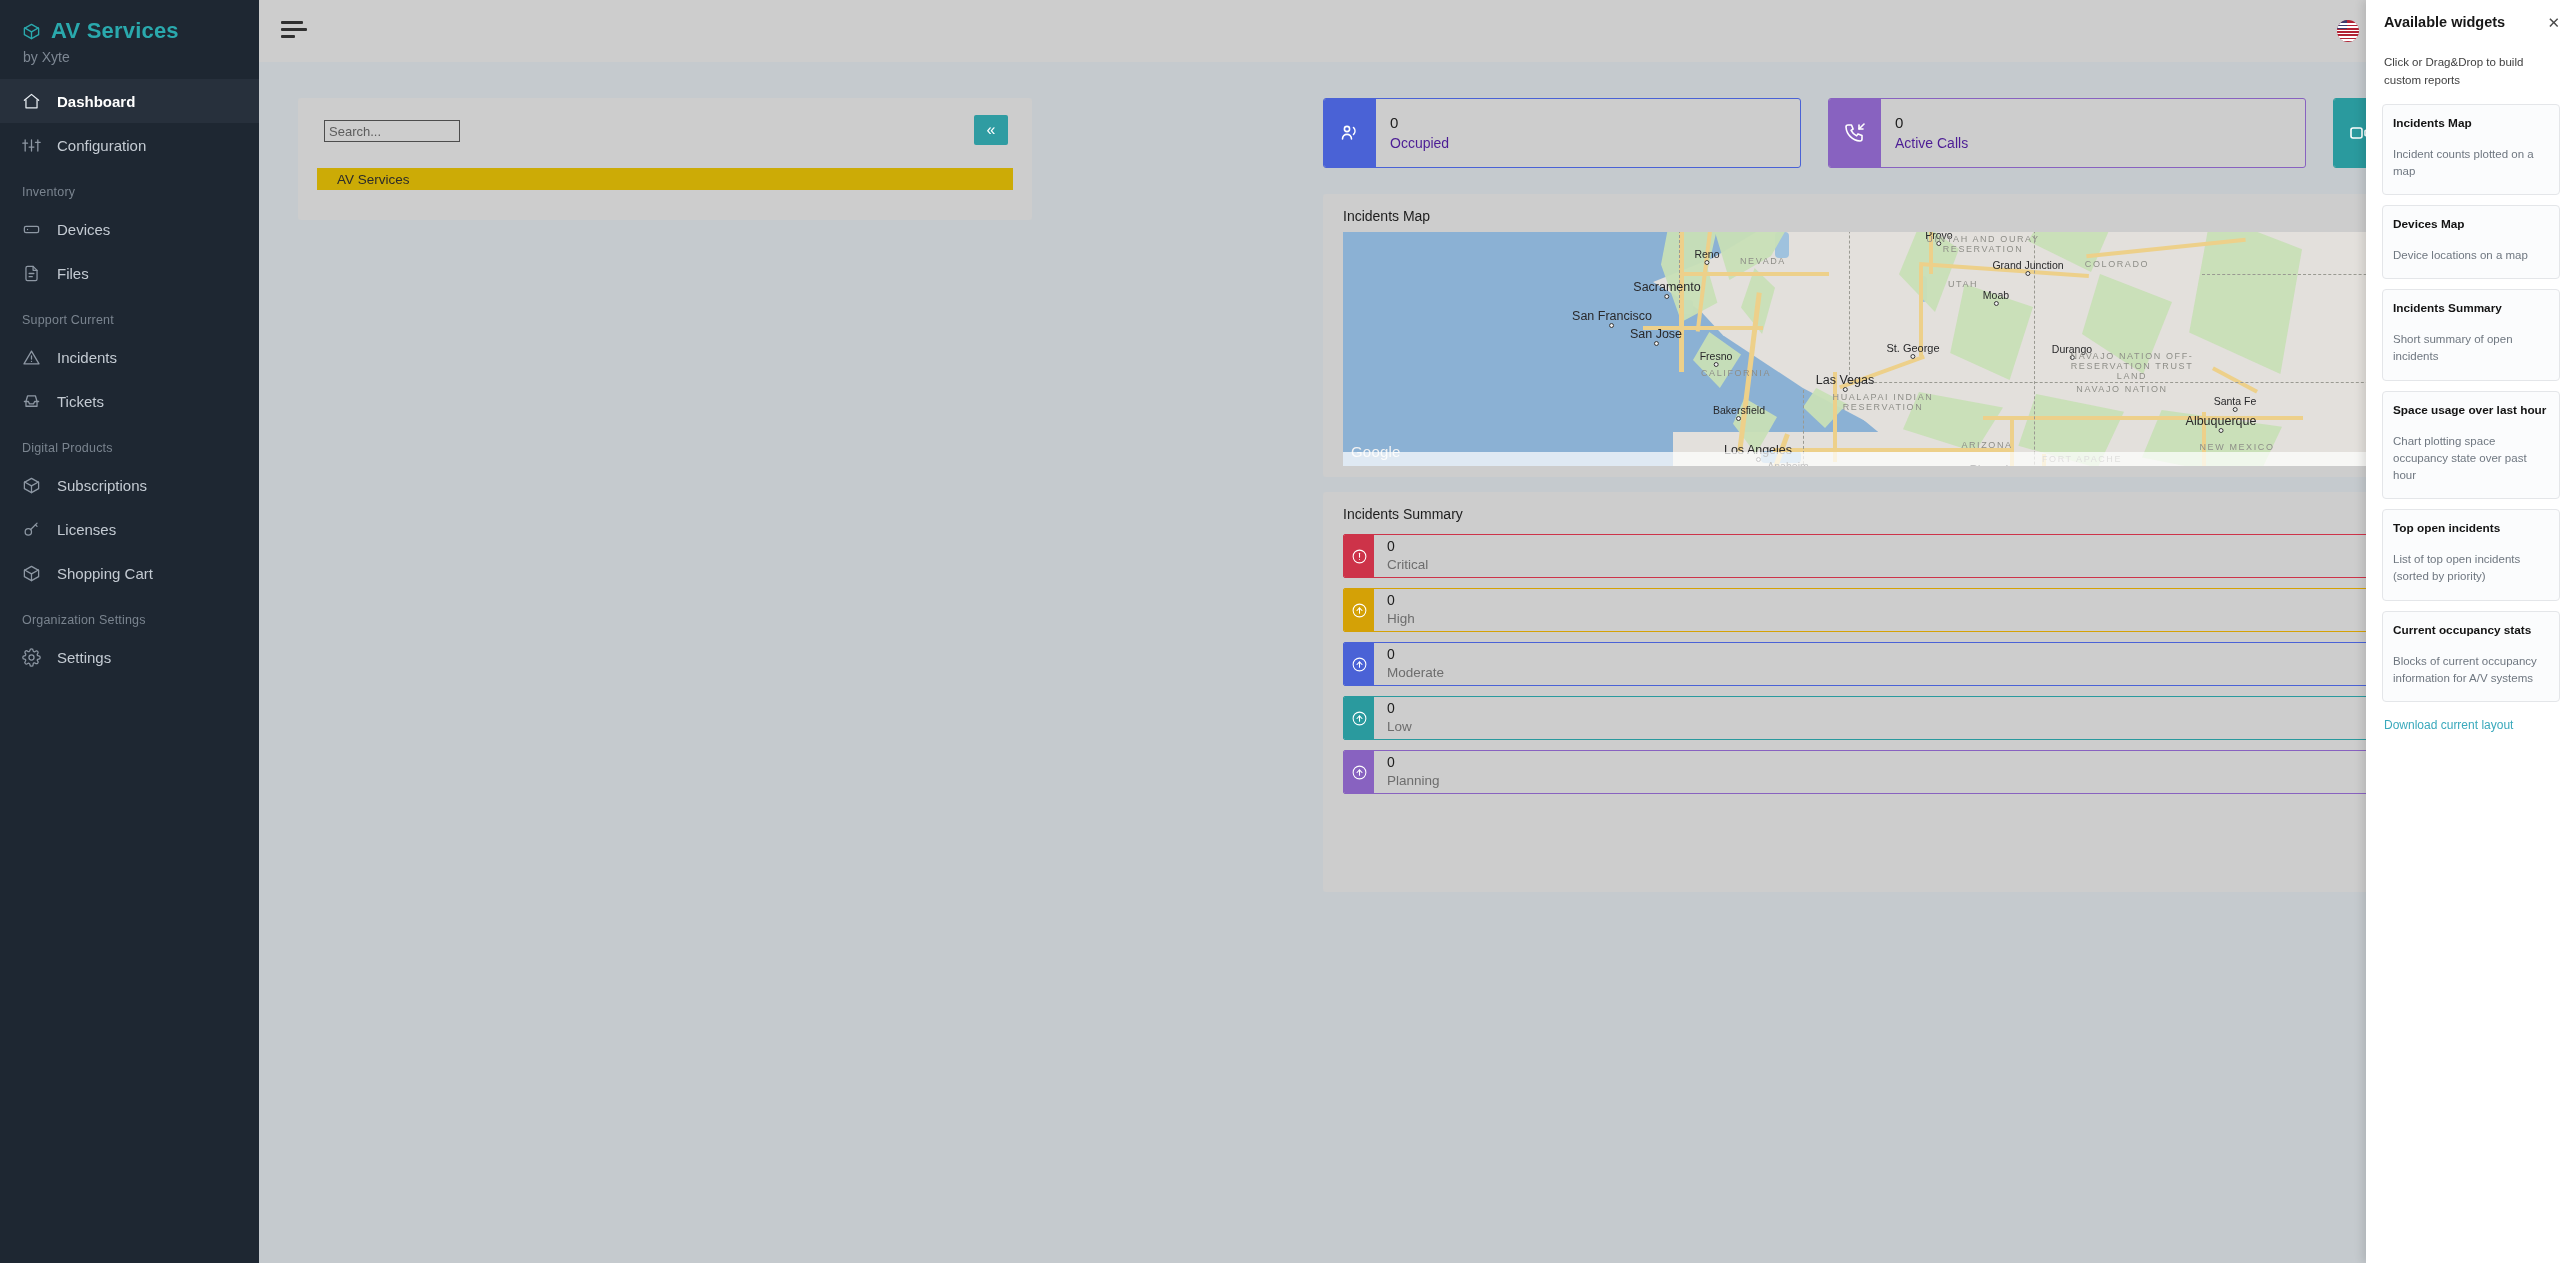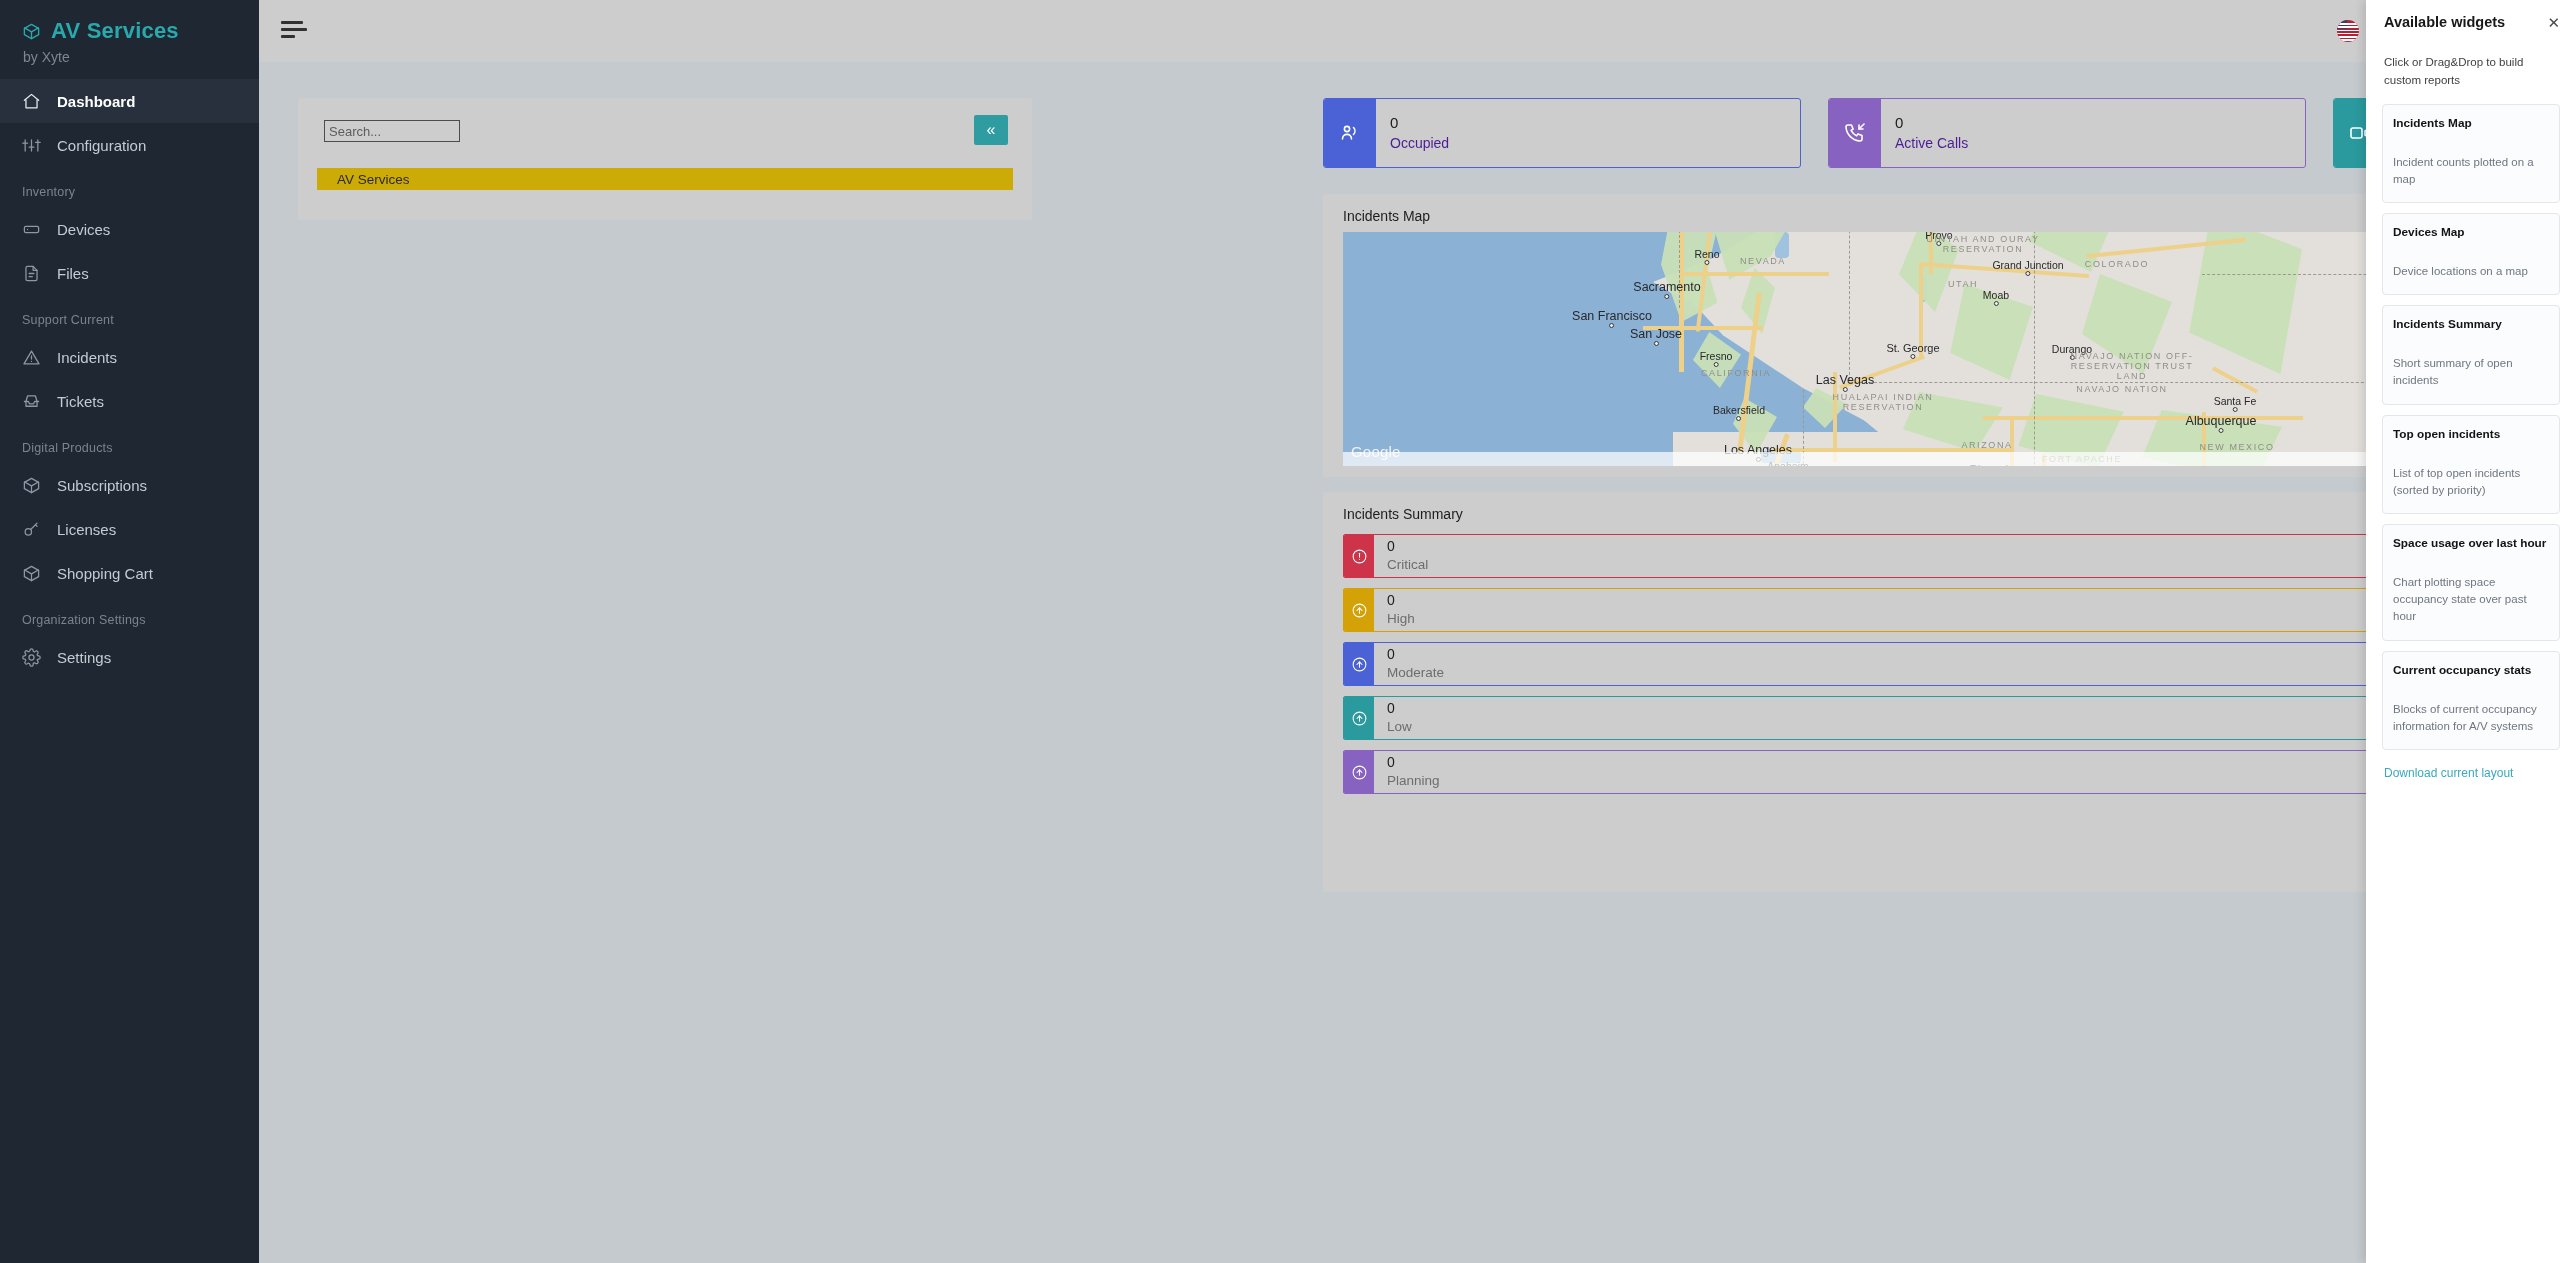--- a/index.html
+++ b/index.html
@@ -197,21 +197,21 @@
   .drawer-hint {
     padding: 24px 20px 0 18px; font-size: 11.5px; color: #3f3f3f; line-height: 1.55;
   }
   .widget-list { padding: 14px 16px 0 16px; }
   .widget-card {
     border: 1px solid #e4e6e9; border-radius: 4px;
     background: #fbfcfd; padding: 11px 10px 14px 10px; margin-bottom: 10px;
     cursor: pointer;
   }
   .widget-card-title { font-size: 11.8px; font-weight: 700; color: #131313; line-height: 1.35; }
-  .widget-card-desc { font-size: 11.5px; color: #6f7780; line-height: 1.5; margin-top: 22px; }
+  .widget-card-desc { font-size: 11.5px; color: #6f7780; line-height: 1.5; margin-top: 14px; }
   .download-link {
     display: block; padding: 6px 0 0 18px;
     font-size: 12px; color: #3aa9bc; cursor: pointer;
   }
 </style>
 </head>
 <body>
 
 <div id="app">
 
@@ -619,26 +619,26 @@
         </div>
         <div class="widget-card">
           <div class="widget-card-title">Devices Map</div>
           <div class="widget-card-desc">Device locations on a map</div>
         </div>
         <div class="widget-card">
           <div class="widget-card-title">Incidents Summary</div>
           <div class="widget-card-desc">Short summary of open incidents</div>
         </div>
         <div class="widget-card">
+          <div class="widget-card-title">Space usage over last hour</div>
+          <div class="widget-card-desc">Chart plotting space occupancy state over past hour</div>
+        </div>
+        <div class="widget-card">
           <div class="widget-card-title">Top open incidents</div>
           <div class="widget-card-desc">List of top open incidents (sorted by priority)</div>
-        </div>
-        <div class="widget-card">
-          <div class="widget-card-title">Space usage over last hour</div>
-          <div class="widget-card-desc">Chart plotting space occupancy state over past hour</div>
         </div>
         <div class="widget-card">
           <div class="widget-card-title">Current occupancy stats</div>
           <div class="widget-card-desc">Blocks of current occupancy information for A/V systems</div>
         </div>
       </div>
     <a class="download-link">Download current layout</a>
   </aside>
 
 </div>

